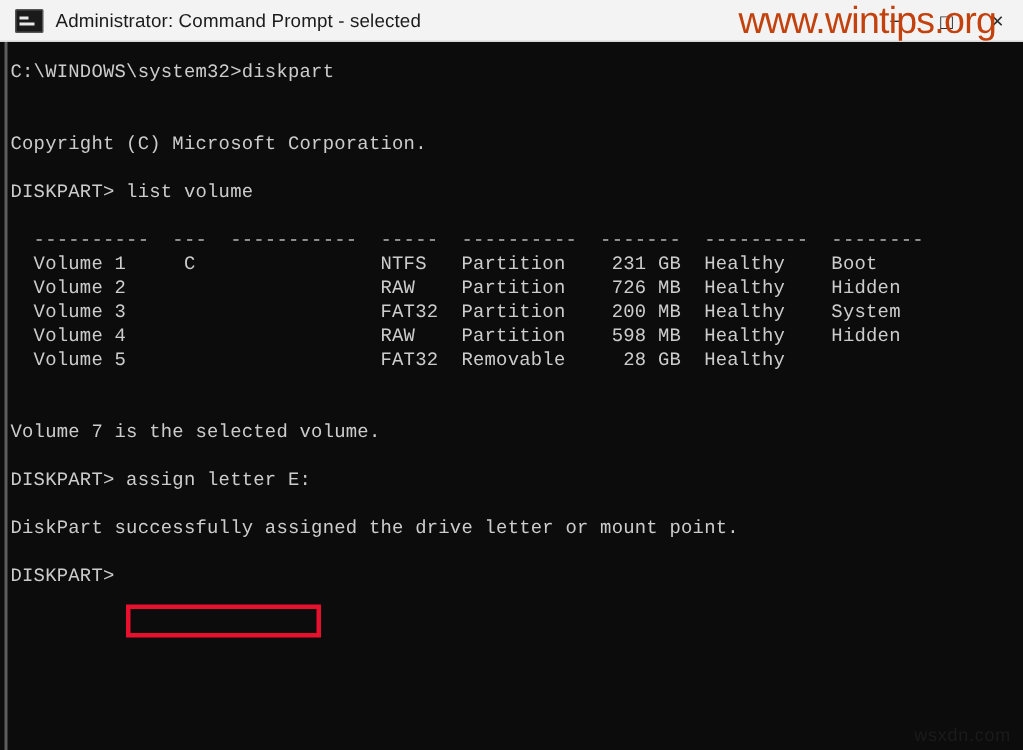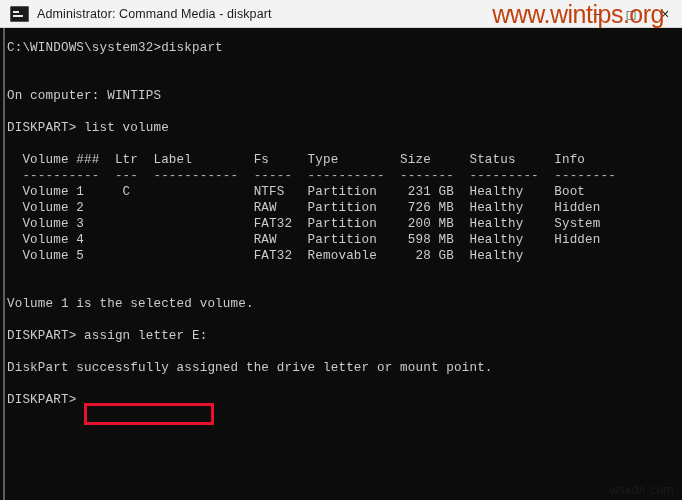--- a/index.html
+++ b/index.html
@@ -167,52 +167,51 @@
     pointer-events: none;
   }
 </style>
 </head>
 <body>
 
 <div id="window">
 
   <div id="titlebar">
     <div id="app-icon"></div>
-    <div id="title-text">Administrator: Command Media - diskpart</div>
+    <div id="title-text">Administrator: Command Prompt - selected</div>
     <div id="window-controls">
       <div class="winctl">─</div>
       <div class="winctl">□</div>
       <div class="winctl">✕</div>
     </div>
   </div>
 
   <div id="watermark-top">
     <span>www.wintips.org</span>
   </div>
 
   <div id="console">
     <div id="left-rule"></div>
     <div id="lines">
         <div class="line">C:\WINDOWS\system32&gt;diskpart</div>
         <div class="line blank">&nbsp;</div>
         <div class="line blank">&nbsp;</div>
-        <div class="line">On computer: WINTIPS</div>
+        <div class="line">Copyright (C) Microsoft Corporation.</div>
         <div class="line blank">&nbsp;</div>
         <div class="line">DISKPART&gt; list volume</div>
         <div class="line blank">&nbsp;</div>
-        <div class="line">  Volume ###  Ltr  Label        Fs     Type        Size     Status     Info</div>
         <div class="line dashes">  ----------  ---  -----------  -----  ----------  -------  ---------  --------</div>
         <div class="line">  Volume 1     C                NTFS   Partition    231 GB  Healthy    Boot</div>
         <div class="line">  Volume 2                      RAW    Partition    726 MB  Healthy    Hidden</div>
         <div class="line">  Volume 3                      FAT32  Partition    200 MB  Healthy    System</div>
         <div class="line">  Volume 4                      RAW    Partition    598 MB  Healthy    Hidden</div>
         <div class="line">  Volume 5                      FAT32  Removable     28 GB  Healthy</div>
         <div class="line blank">&nbsp;</div>
         <div class="line blank">&nbsp;</div>
-        <div class="line">Volume 1 is the selected volume.</div>
+        <div class="line">Volume 7 is the selected volume.</div>
         <div class="line blank">&nbsp;</div>
         <div class="line">DISKPART&gt; assign letter E:</div>
         <div class="line blank">&nbsp;</div>
         <div class="line">DiskPart successfully assigned the drive letter or mount point.</div>
         <div class="line blank">&nbsp;</div>
         <div class="line">DISKPART&gt;</div>
       </div>
     <div id="watermark-bottom">wsxdn.com</div>
   </div>
 

